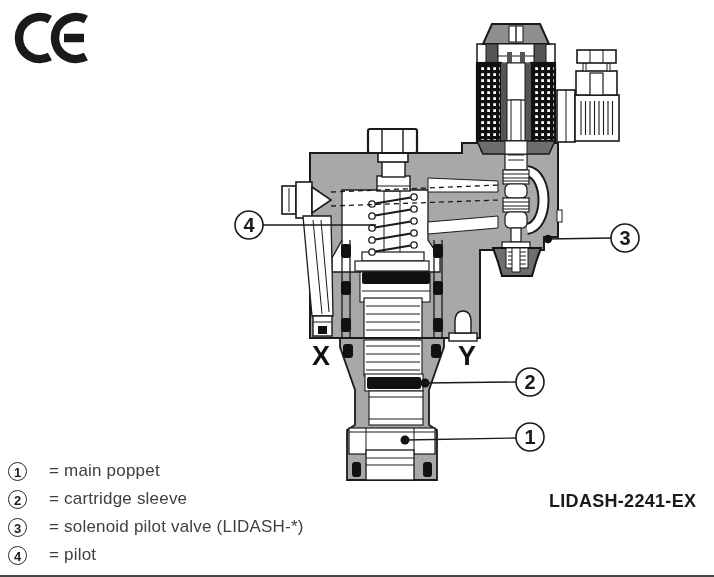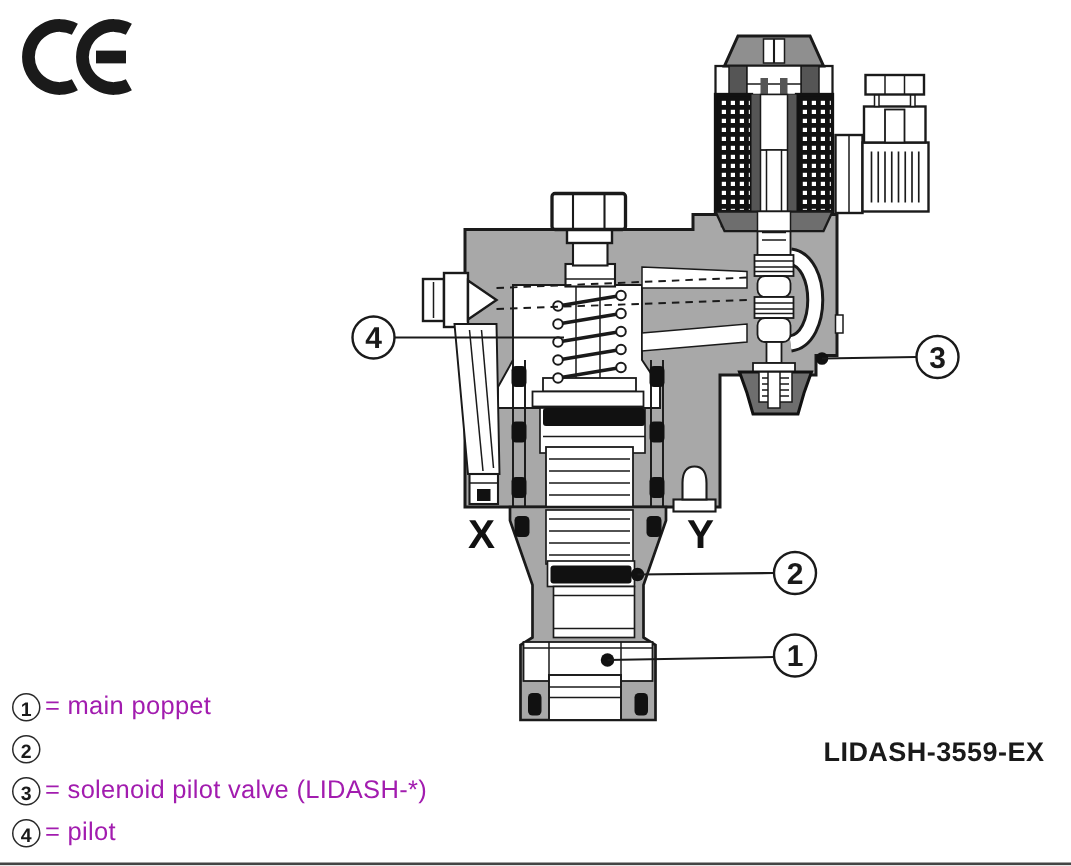--- a/index.html
+++ b/index.html
@@ -4,21 +4,21 @@
 <style>
   html,body{margin:0;padding:0;background:#fff;}
   .page{position:relative;width:714px;height:577px;background:#ffffff;overflow:hidden;
         font-family:"Liberation Sans","DejaVu Sans",sans-serif;}
   .drawing-svg{position:absolute;left:0;top:0;width:714px;height:577px;}
   .legend{position:absolute;left:8px;top:461px;}
   .legend-row{display:flex;align-items:center;margin-bottom:8px;height:20px;}
   .legend-num{display:inline-block;width:19px;height:19px;border:1.4px solid #2a2a2a;border-radius:50%;
               font-size:13px;font-weight:bold;line-height:19px;text-align:center;color:#1a1a1a;
               box-sizing:border-box;flex:0 0 auto;}
-  .legend-text{margin-left:3px;font-size:17px;color:#a21caf;letter-spacing:0.2px;white-space:nowrap;}
+  .legend-text{margin-left:22px;font-size:17px;color:#404040;letter-spacing:0.2px;white-space:nowrap;}
   .model-label{position:absolute;left:549px;top:491px;font-size:18px;font-weight:bold;color:#1a1a1a;
                letter-spacing:0.3px;}
   .bottom-rule{position:absolute;left:0;right:0;bottom:0;height:0;border-top:2px solid #444;}
   text{font-family:"Liberation Sans","DejaVu Sans",sans-serif;}
 </style>
 </head>
 <body>
 
 <div class="page">
 
@@ -260,27 +260,28 @@
     </g>
   </svg>
 
   <div class="legend">
     <div class="legend-row">
       <span class="legend-num">1</span>
       <span class="legend-text">= main poppet</span>
     </div>
     <div class="legend-row">
       <span class="legend-num">2</span>
+      <span class="legend-text">= cartridge sleeve</span>
     </div>
     <div class="legend-row">
       <span class="legend-num">3</span>
       <span class="legend-text">= solenoid pilot valve (LIDASH-*)</span>
     </div>
     <div class="legend-row">
       <span class="legend-num">4</span>
       <span class="legend-text">= pilot</span>
     </div>
   </div>
 
-  <div class="model-label">LIDASH-3559-EX</div>
+  <div class="model-label">LIDASH-2241-EX</div>
 
   <div class="bottom-rule"></div>
 </div>
 
 </body></html>

